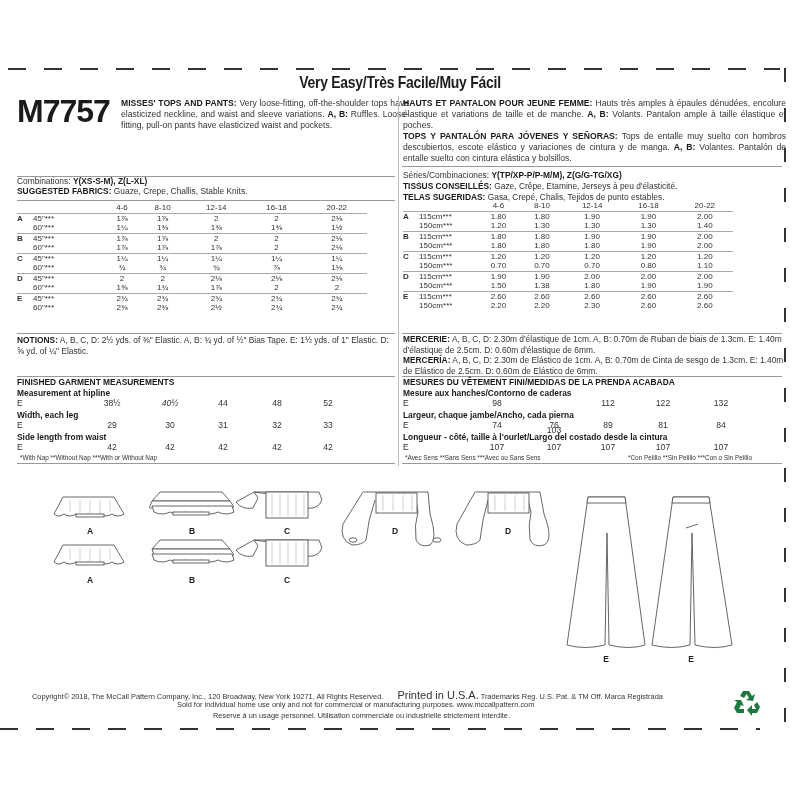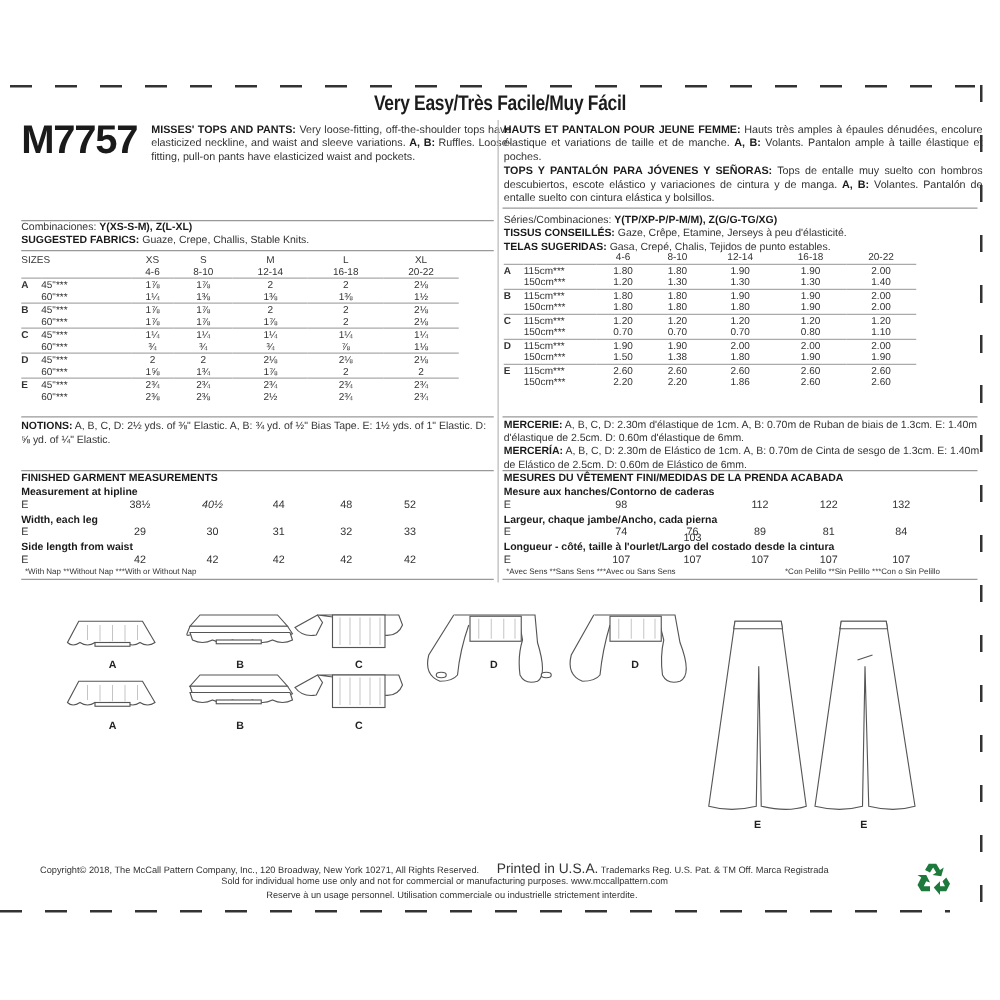--- a/index.html
+++ b/index.html
@@ -56,21 +56,21 @@
   <span>Tops de entalle muy suelto con hombros descubiertos, escote elástico y variaciones de cintura y de manga.</span>
   <b>A, B:</b>
   <span>Volantes. Pantalón de entalle suelto con cintura elástica y bolsillos.</span>
 </div>
 
 <div class="vr" style="left:398px; top:96px; height:370px; background:#bbb;"></div>
 <div class="hr" style="left:17px; top:176px; width:378px;"></div>
 <div class="hr" style="left:402px; top:166px; width:380px;"></div>
 
 <div class="row" style="left:17px; top:176px;">
-  <span>Combinaciones:</span>
+  <span>Combinations:</span>
   <span class="bold">Y(XS-S-M), Z(L-XL)</span>
 </div>
 <div class="row" style="left:17px; top:186px;">
   <span class="bold">SUGGESTED FABRICS:</span>
   <span>Guaze, Crepe, Challis, Stable Knits.</span>
 </div>
 
 <div class="row" style="left:403px; top:170px;">
   <span>Séries/Combinaciones:</span>
   <span class="bold">Y(TP/XP-P/P-M/M), Z(G/G-TG/XG)</span>
@@ -89,28 +89,20 @@
   <colgroup>
       <col style="width:16px">
       <col style="width:72px">
       <col>
       <col>
       <col>
       <col>
       <col>
     </colgroup>
   <tbody>
-      <tr>
-    <td colspan="2">SIZES</td>
-    <td class="val">XS</td>
-    <td class="val">S</td>
-    <td class="val">M</td>
-    <td class="val">L</td>
-    <td class="val">XL</td>
-  </tr>
   <tr>
     <td></td>
         <td></td>
     <td class="val">4-6</td>
     <td class="val">8-10</td>
     <td class="val">12-14</td>
     <td class="val">16-18</td>
     <td class="val">20-22</td>
   </tr>
   </tbody>
@@ -309,21 +301,21 @@
         <td class="val">2.60</td>
         <td class="val">2.60</td>
         <td class="val">2.60</td>
         <td class="val">2.60</td>
       </tr>
       <tr>
         <td class="lt"></td>
         <td>150cm***</td>
         <td class="val">2.20</td>
         <td class="val">2.20</td>
-        <td class="val">1.86</td>
+        <td class="val">2.30</td>
         <td class="val">2.60</td>
         <td class="val">2.60</td>
       </tr>
     </tbody>
 </table>
 
 <div class="hr" style="left:17px; top:333px; width:378px;"></div>
 <div class="row" style="left:17px; top:335px; width:378px; white-space:normal; line-height:10.5px;">
   <span class="bold">NOTIONS:</span>
   <span>A, B, C, D: 2½ yds. of ⅜" Elastic. A, B: ¾ yd. of ½" Bias Tape. E: 1½ yds. of 1"</span>

